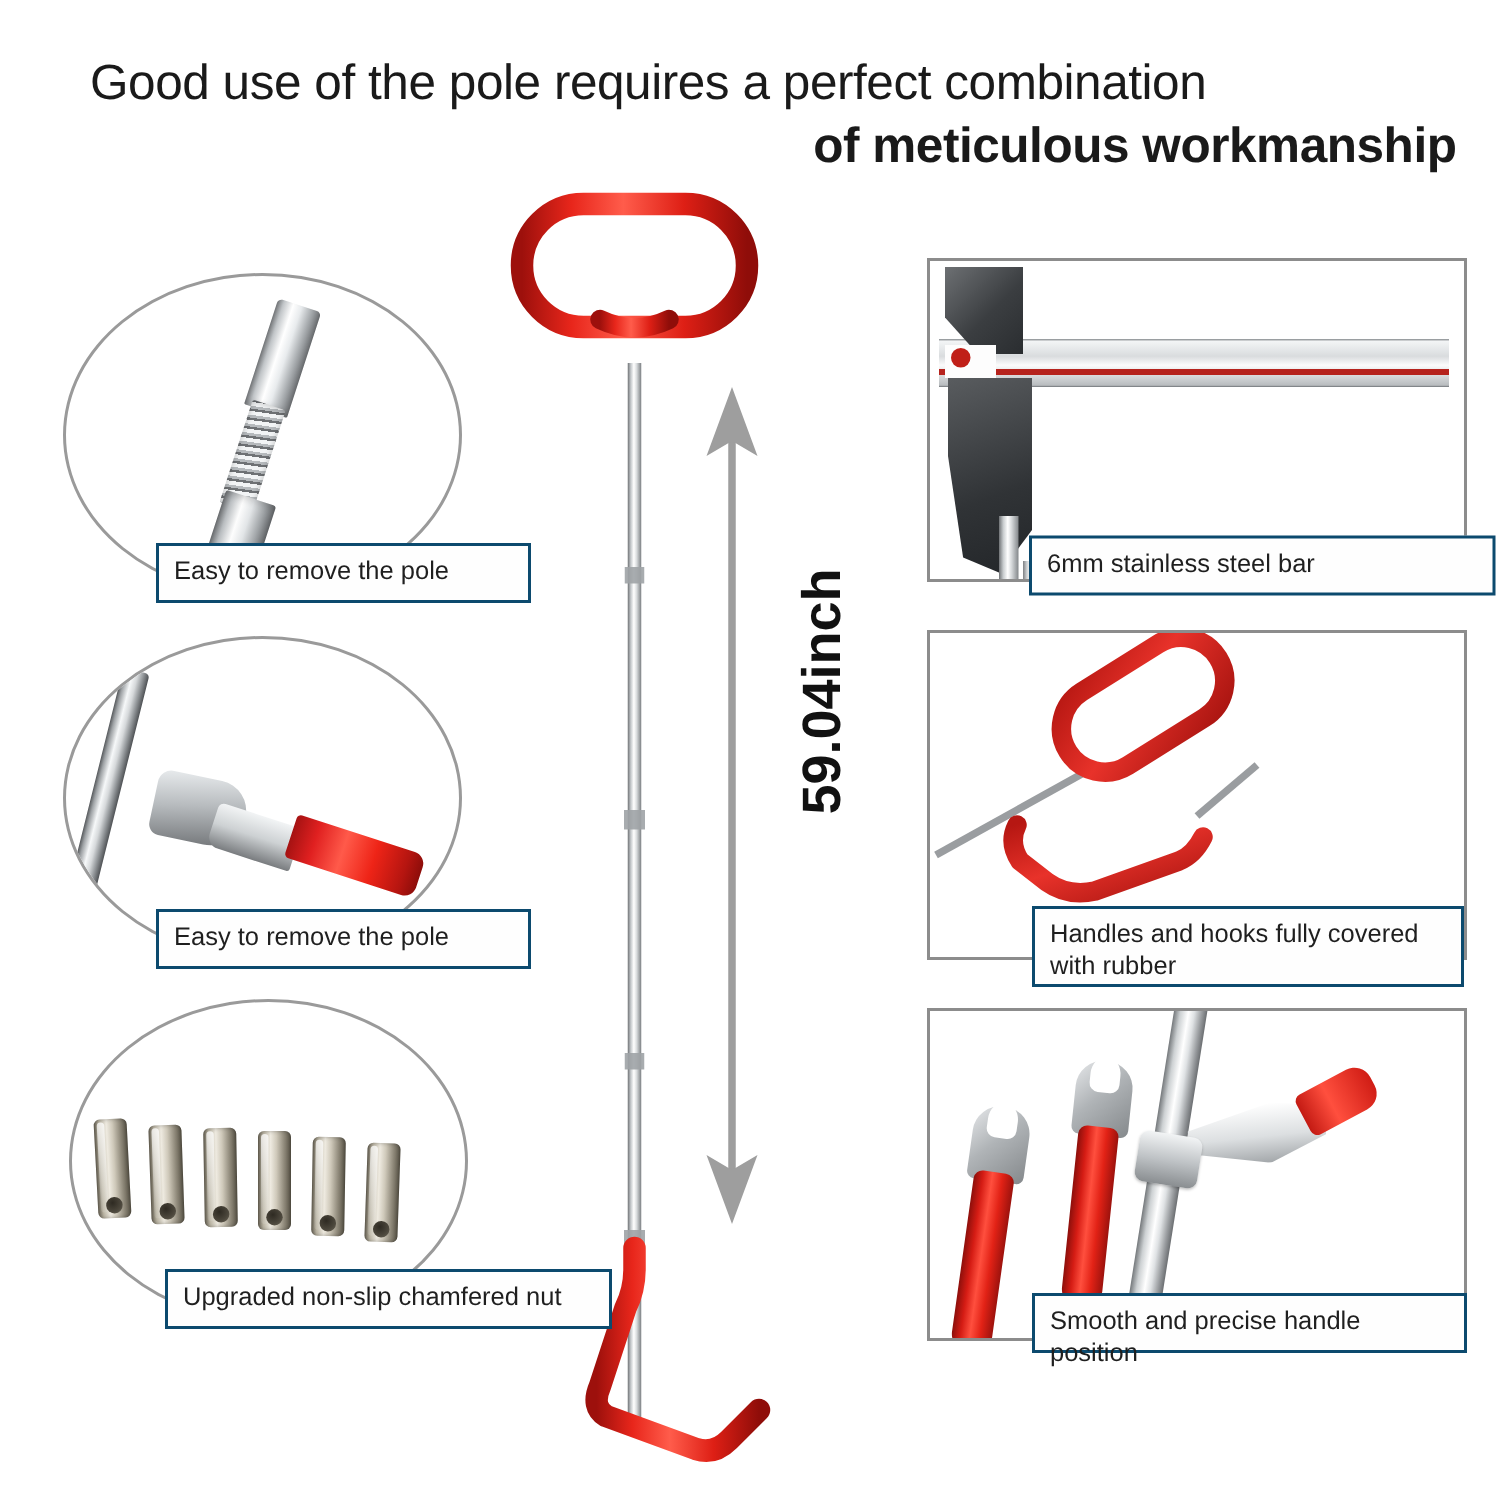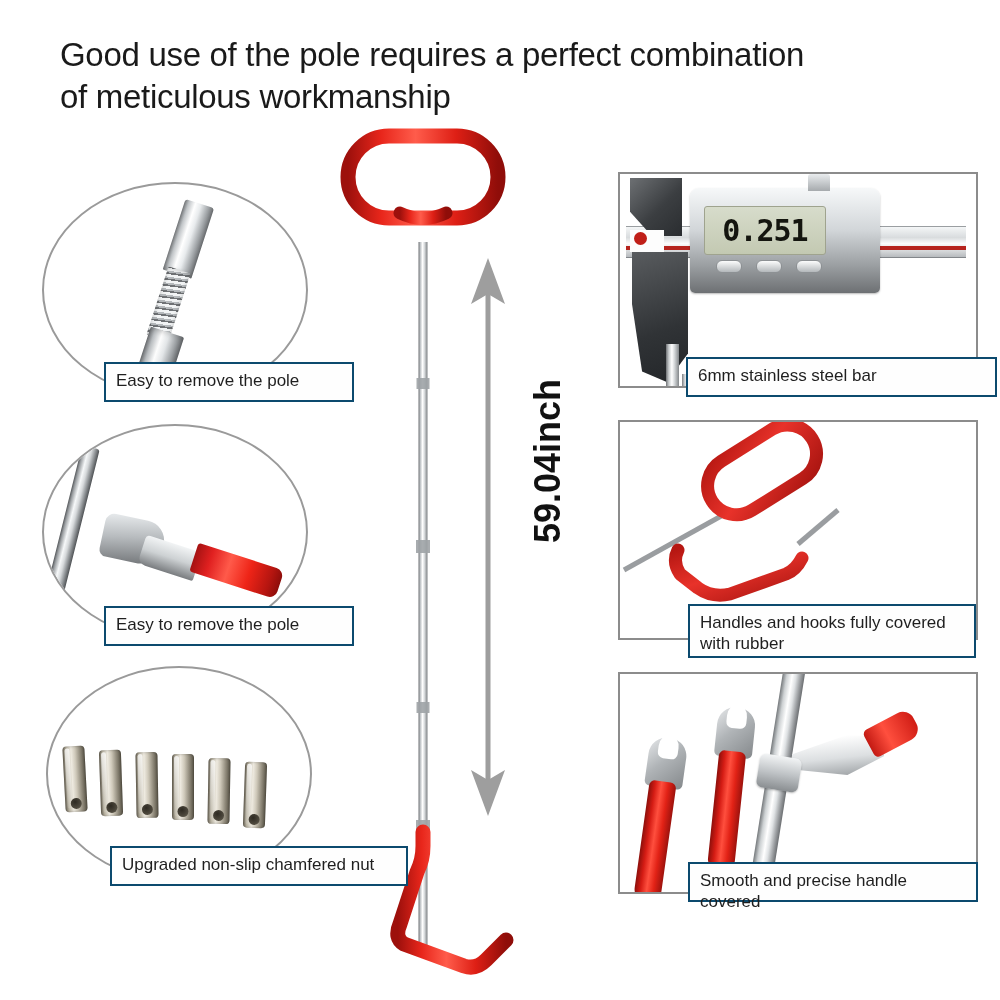--- a/index.html
+++ b/index.html
@@ -14,21 +14,21 @@
   #stage{position:relative;width:1000px;height:1000px;}
 
   
   .headline{
     position:absolute;left:60px;top:34px;width:915px;
     font-family:"Liberation Sans Narrow","Liberation Sans",sans-serif;
     font-size:33px;font-weight:400;color:#1a1a1a;
     line-height:1.28;letter-spacing:-0.3px;
   }
   .headline .l1{display:block;text-align:left;}
-  .headline .l2{display:block;text-align:left;padding-right:4px;}
+  .headline .l2{display:block;text-align:right;padding-right:4px;font-weight:bold;}
 
   
   .caption{
     position:absolute;
     background:#fefefe;
     border:2px solid #0c4a6e;
     color:#1f1f1f;
     font-size:17px;
     line-height:1.22;
     padding:7px 9px 7px 10px;
@@ -341,29 +341,20 @@
 
   <div class="panel" style="left:618px;top:172px;width:356px;height:212px;">
     <div style="position:absolute;inset:0;">
       <div class="cal-beam"></div>
       <div class="cal-beam-red"></div>
       <div class="cal-jaw-top"></div>
       <div class="cal-jaw-low"></div>
       <div class="cal-logo">
           <div class="dot"></div>
         </div>
-      <div class="cal-slider">
-        <div class="cal-thumb"></div>
-        <div class="cal-lcd">
-          <span>0.251</span>
-        </div>
-        <div class="cal-btn" style="left:26px;"></div>
-        <div class="cal-btn" style="left:66px;"></div>
-        <div class="cal-btn" style="left:106px;"></div>
-      </div>
       <div class="cal-rod"></div>
       <div class="cal-rod2"></div>
     </div>
     <div class="bigmeas">0.251in</div>
   </div>
   <div class="caption" style="left:686px;top:357px;width:311px;height:40px;">6mm stainless steel bar</div>
 
   <div class="panel" style="left:618px;top:420px;width:356px;height:216px;">
     <div class="rh-wrap">
       <svg width="356" height="216" viewBox="0 0 356 216">
@@ -400,15 +391,15 @@
       <div class="wr" style="left:104px;top:32px;transform:rotate(6deg);">
         <div class="head"></div>
           <div class="grip"></div>
       </div>
       <div class="clamp-pole"></div>
       <div class="clamp-arm"></div>
       <div class="clamp-body"></div>
       <div class="clamp-red"></div>
     </div>
   </div>
-  <div class="caption" style="left:688px;top:862px;width:290px;height:40px;">Smooth and precise handle covered</div>
+  <div class="caption" style="left:688px;top:862px;width:290px;height:40px;">Smooth and precise handle position</div>
 
 </div>
 
 </body></html>

